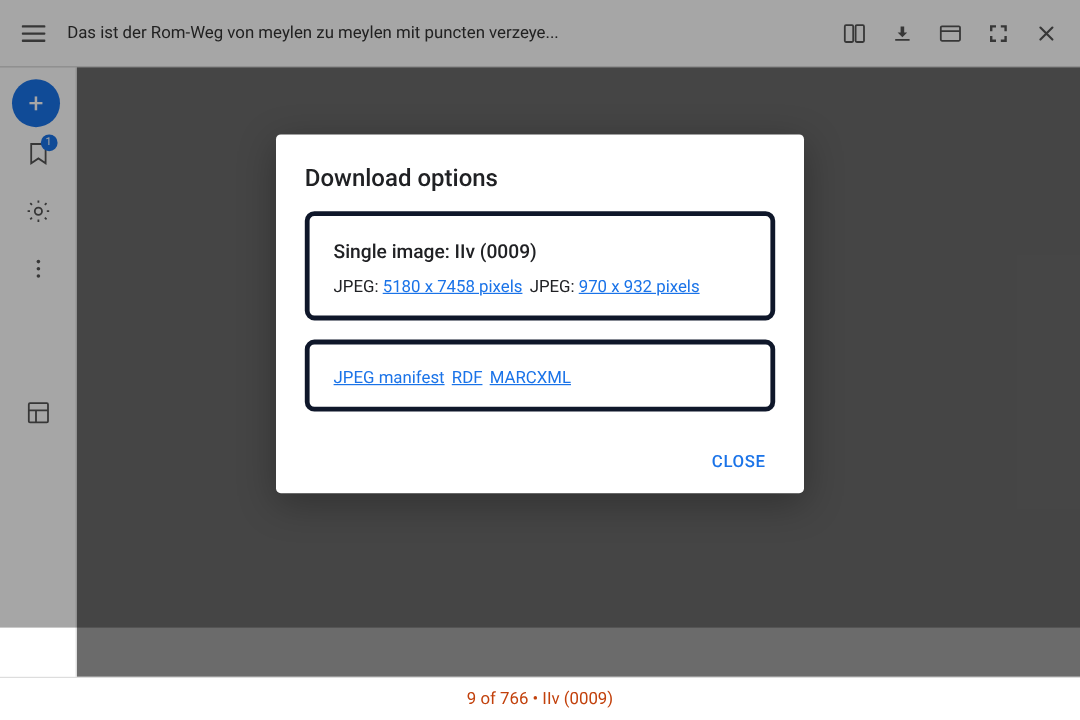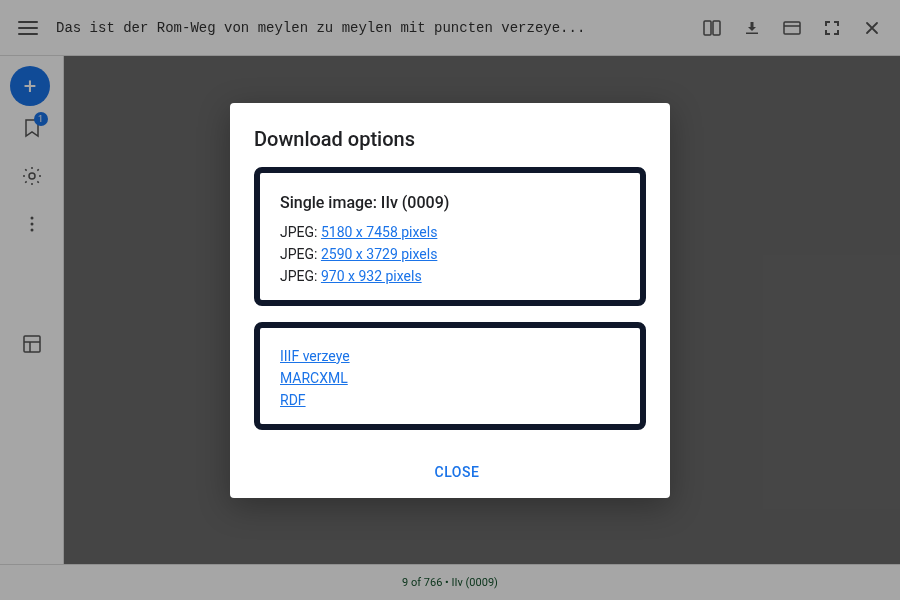--- a/index.html
+++ b/index.html
@@ -26,21 +26,20 @@
       position: absolute;
       top: 0; left: 0;
       width: 900px;
       height: 56px;
       background: #fff;
       display: flex;
       align-items: center;
       padding: 0 12px;
       border-bottom: 1px solid #ddd;
       z-index: 10;
-      font-family: Liberation Mono, monospace;
     }
     .toolbar-menu-icon {
       width: 32px; height: 32px;
       display: flex; align-items: center; justify-content: center;
       cursor: pointer; color: #555; flex-shrink: 0;
     }
     .toolbar-title {
       flex: 1;
       font-size: 14px;
       color: #333;
@@ -107,30 +106,30 @@
     .status-bar {
       position: absolute;
       bottom: 0; left: 0;
       width: 900px;
       height: 36px;
       background: #fff;
       border-top: 1px solid #ddd;
       display: flex;
       align-items: center;
       justify-content: center;
-      font-size: 11px;
-      color: #14532d;
+      font-size: 14px;
+      color: #c2410c;
       z-index: 10;
     }
 
     
     .overlay {
       position: absolute;
       top: 0; left: 0;
-      width: 900px; height: 600px;
+      width: 900px; height: 523px;
       background: rgba(0,0,0,0.35);
       z-index: 100;
       display: flex;
       align-items: center;
       justify-content: center;
     }
 
     
     .modal {
       background: #fff;
@@ -148,48 +147,47 @@
       font-weight: 500;
       color: #202124;
     }
     .modal-body {
       padding: 0 24px 16px 24px;
       display: flex;
       flex-direction: column;
       gap: 16px;
     }
     .modal-card {
-      border: 6px solid #0f172a;
+      border: 4px solid #0f172a;
       border-radius: 8px;
       padding: 20px 20px 16px 20px;
     }
     .card-title {
       font-size: 16px;
       font-weight: 500;
       color: #202124;
       margin-bottom: 12px;
     }
     .card-links {
       display: flex;
-      flex-direction: column;
       gap: 6px;
     }
     .card-link-row {
       font-size: 14px;
       color: #202124;
     }
     .card-link {
       color: #1a73e8;
       text-decoration: underline;
       cursor: pointer;
     }
     .modal-footer {
-      padding: 8px 2px 8px 16px;
-      display: flex;
-      justify-content: center;
+      padding: 8px 16px 8px 16px;
+      display: flex;
+      justify-content: flex-end;
     }
     .close-btn {
       color: #1a73e8;
       font-size: 14px;
       font-weight: 500;
       letter-spacing: 0.5px;
       cursor: pointer;
       padding: 10px 16px;
       border-radius: 4px;
       text-transform: uppercase;
@@ -298,38 +296,35 @@
     </div>
     <div class="modal-body">
 
       <div class="modal-card">
         <div class="card-title">Single image: IIv (0009)</div>
         <div class="card-links">
           <div class="card-link-row">
             <span>JPEG: </span><a class="card-link" href="#">5180 x 7458 pixels</a>
           </div>
           <div class="card-link-row">
-            <span>JPEG: </span><a class="card-link" href="#">2590 x 3729 pixels</a>
-          </div>
-          <div class="card-link-row">
             <span>JPEG: </span><a class="card-link" href="#">970 x 932 pixels</a>
           </div>
         </div>
       </div>
 
       <div class="modal-card">
         <div class="card-links">
           <div class="card-link-row">
-            <a class="card-link" href="#">IIIF verzeye</a>
+            <a class="card-link" href="#">JPEG manifest</a>
+          </div>
+          <div class="card-link-row">
+            <a class="card-link" href="#">RDF</a>
           </div>
           <div class="card-link-row">
             <a class="card-link" href="#">MARCXML</a>
-          </div>
-          <div class="card-link-row">
-            <a class="card-link" href="#">RDF</a>
           </div>
         </div>
       </div>
     </div>
 
     <div class="modal-footer">
       <div class="close-btn">CLOSE</div>
     </div>
   </div>
 </div>

